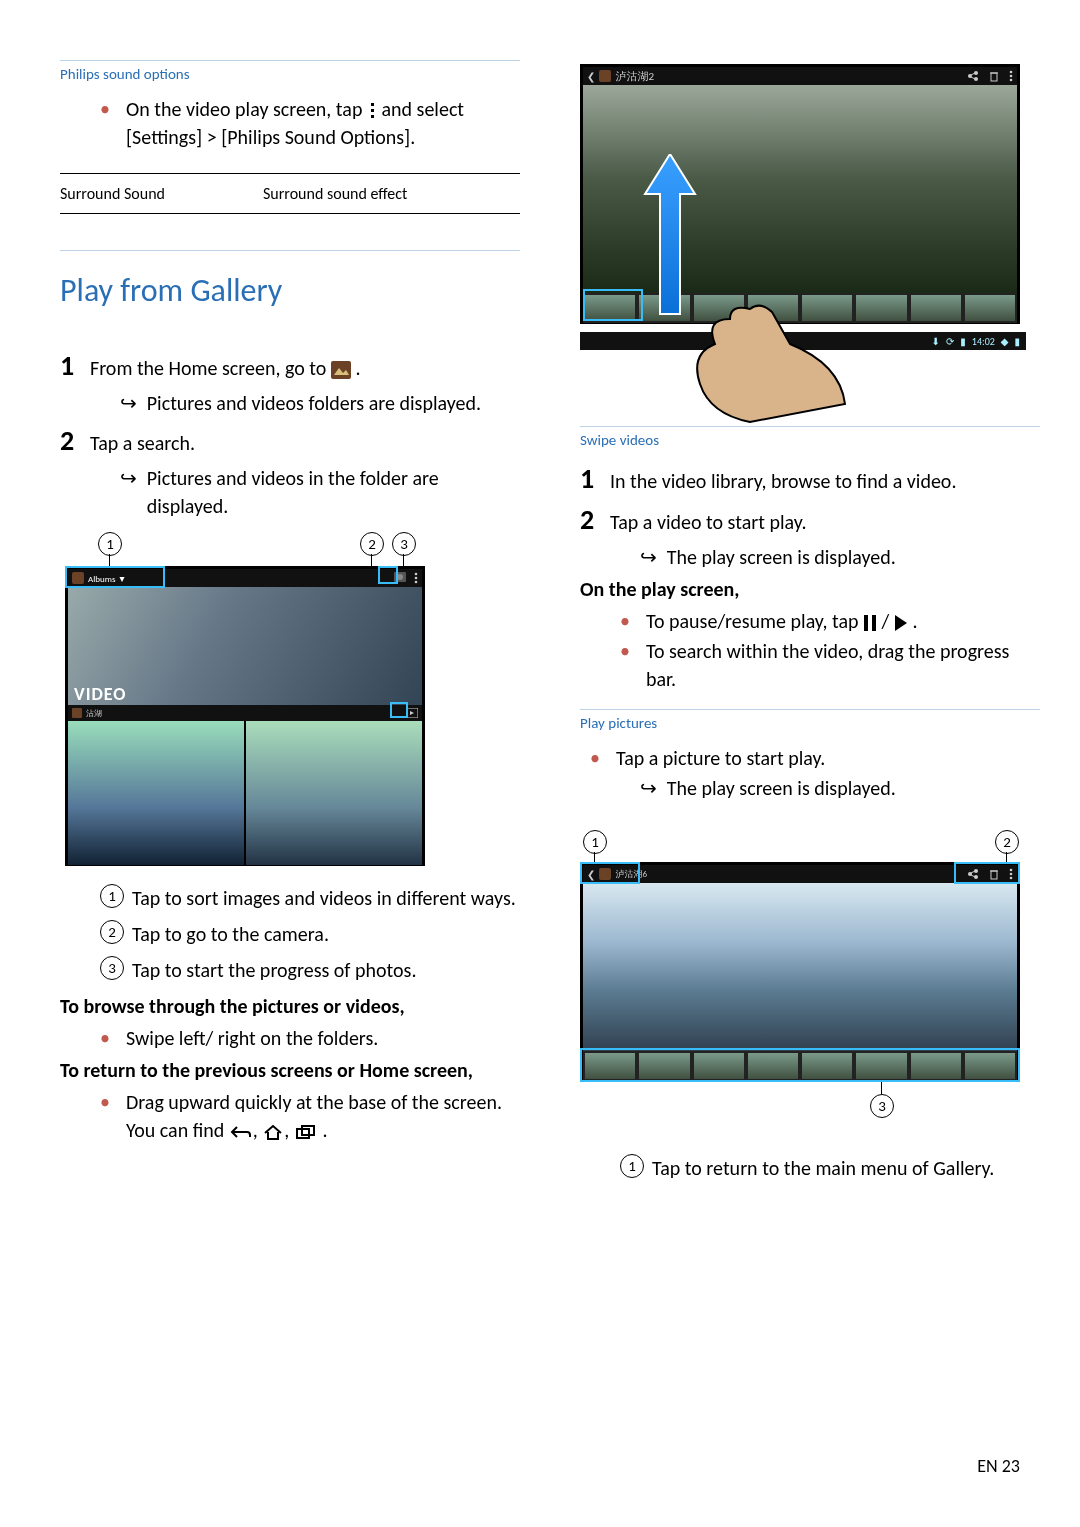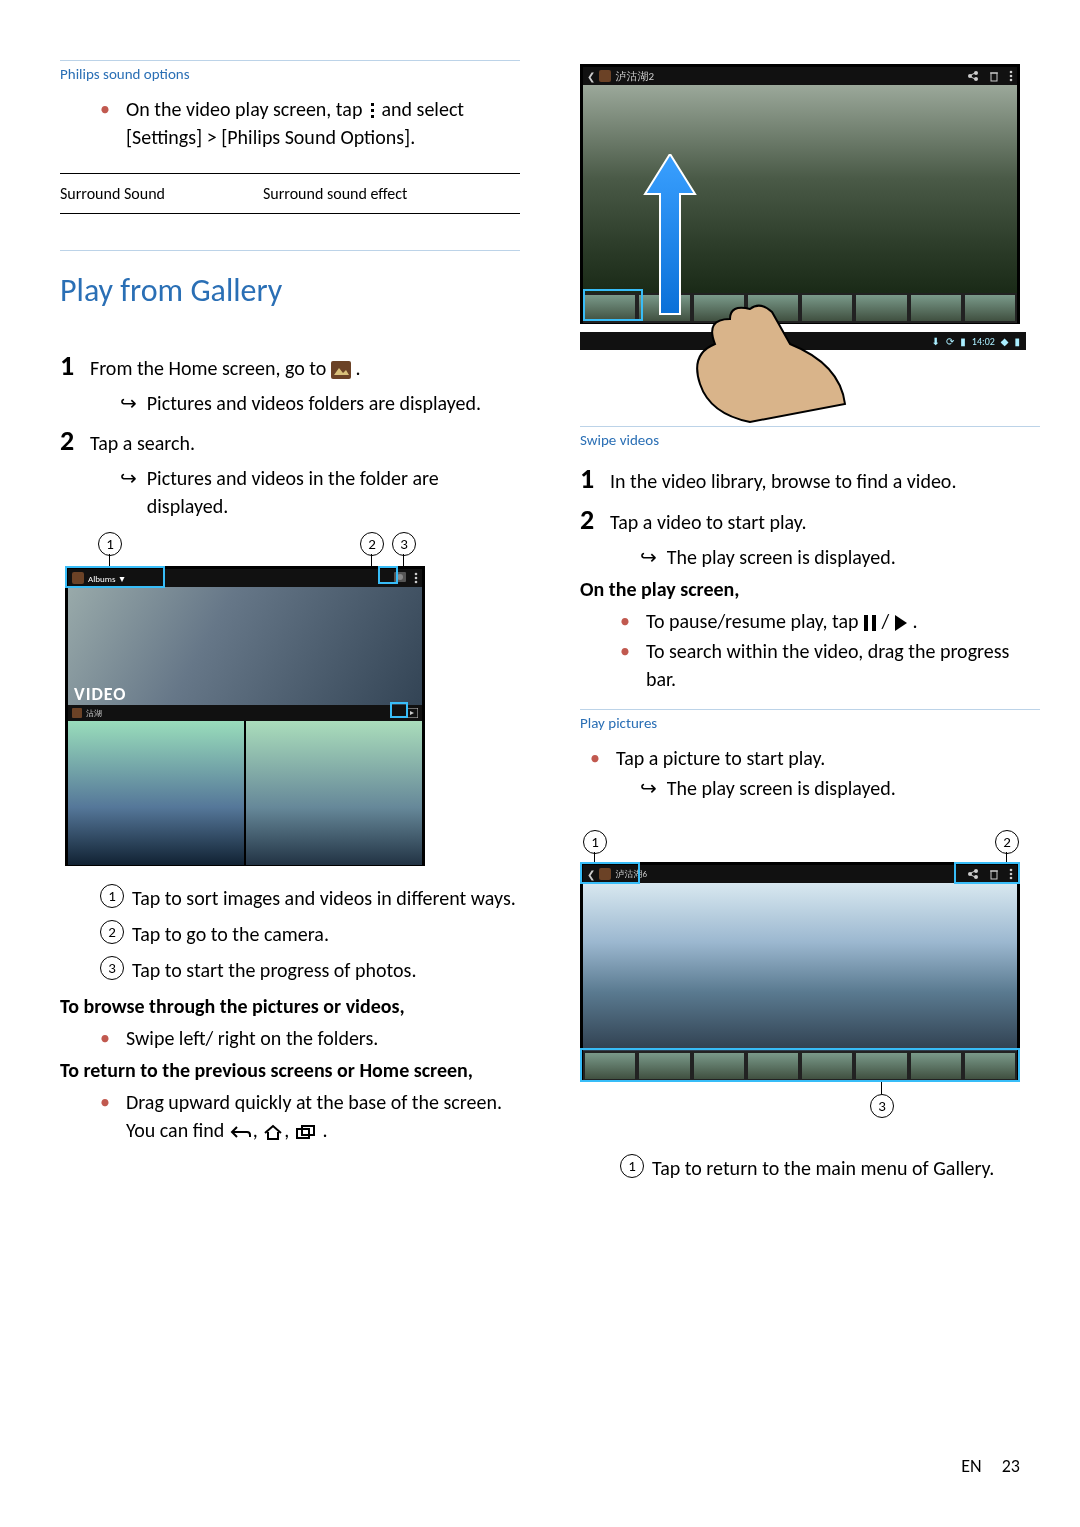--- a/index.html
+++ b/index.html
@@ -120,21 +120,21 @@
     line-height: 1.4;
     margin: 4px 0;
   }
   .bold { font-weight: 600; }
   .footer {
     position: absolute;
     bottom: 50px;
     right: 60px;
     font-size: 18px;
   }
-  .footer .lang { margin-right: 16px; }
+  .footer .lang { }
   
   .fig {
     position: relative;
     margin: 12px 0;
   }
   .fig-1 {
     width: 370px;
     height: 340px;
   }
   .fig-2 {

